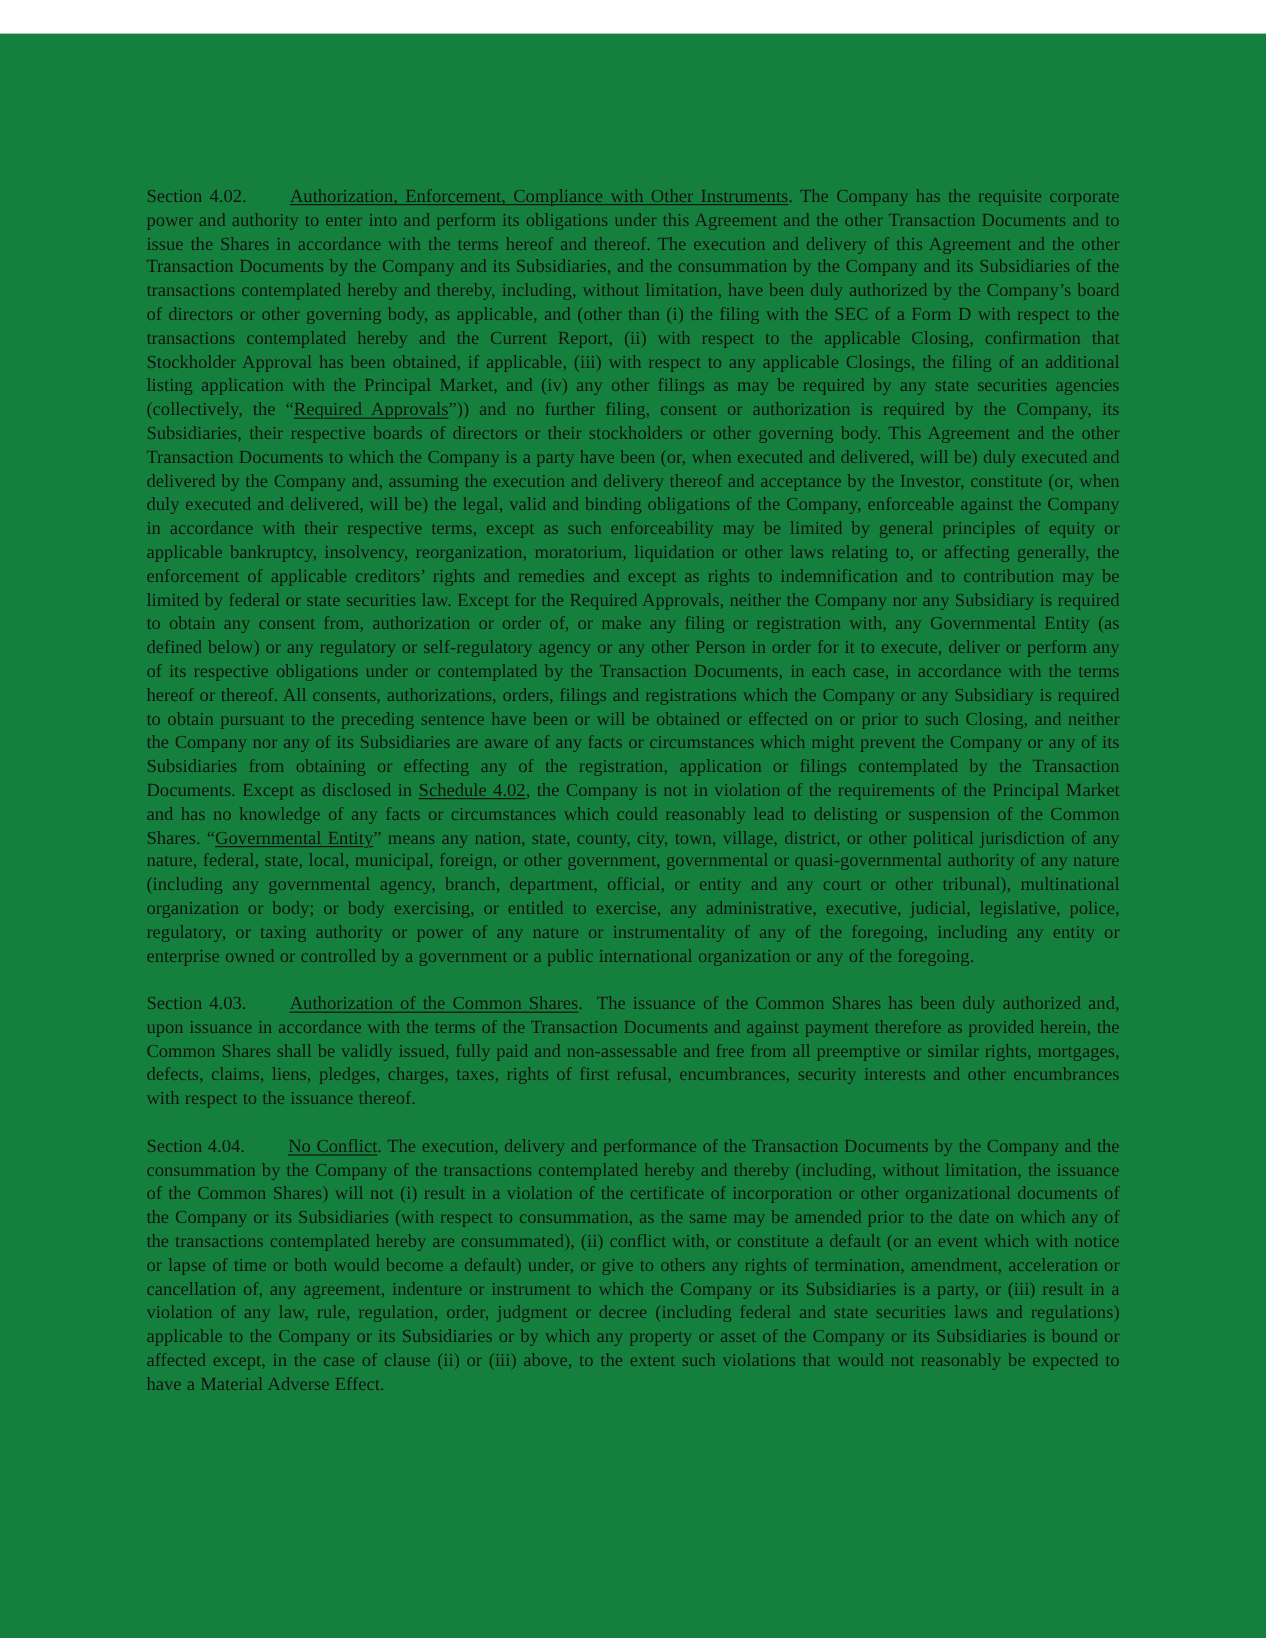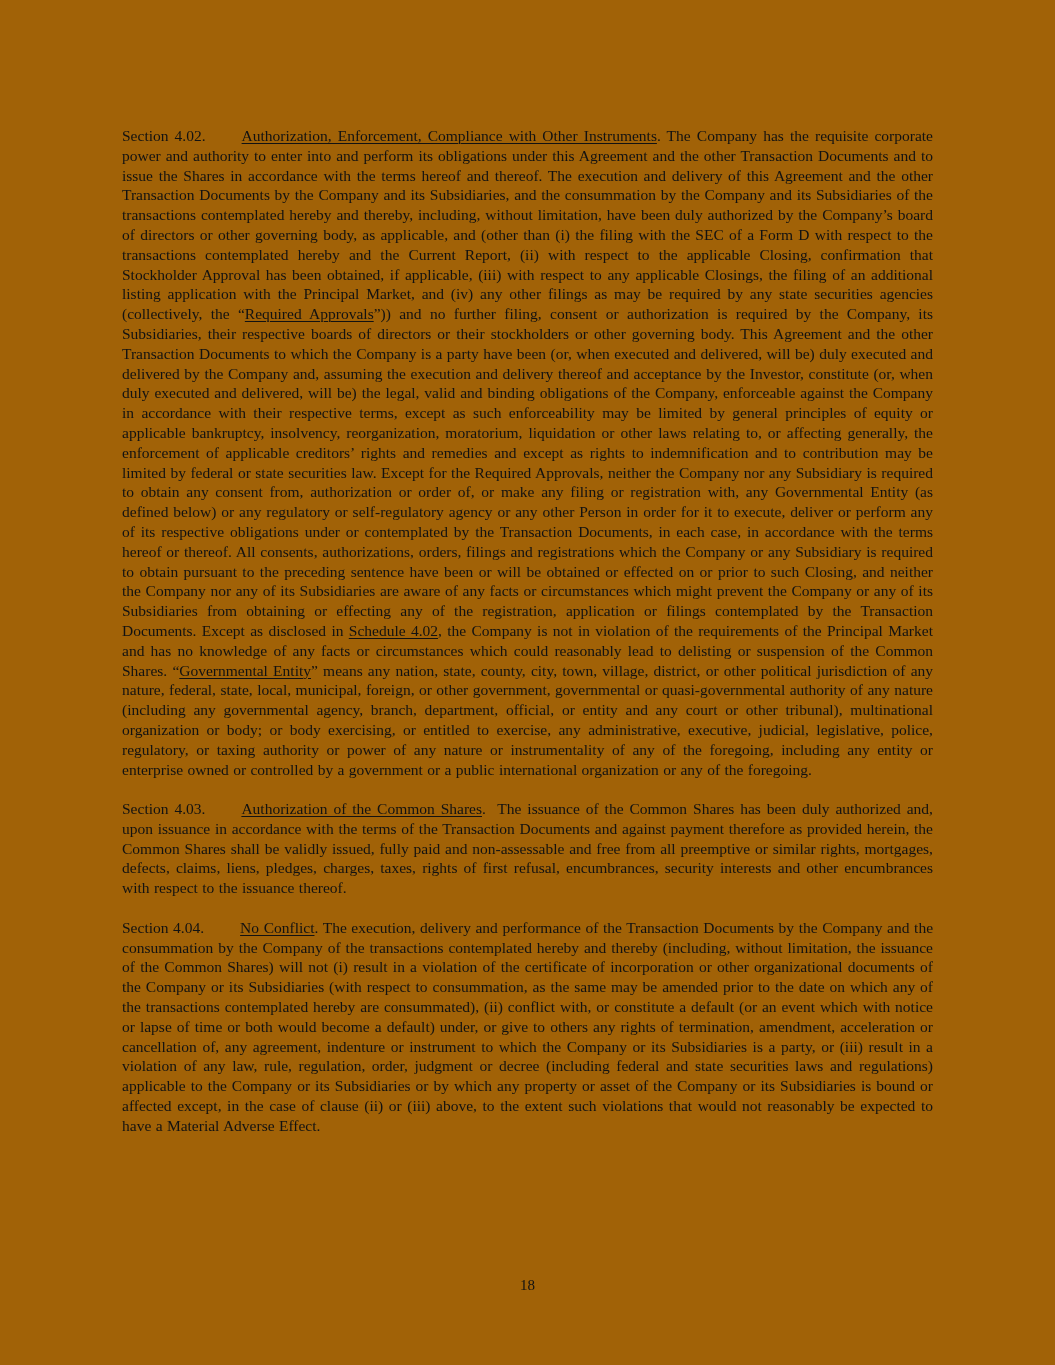--- a/index.html
+++ b/index.html
@@ -8,21 +8,22 @@
     height: 1365px;
     background: #ffffff;
     position: relative;
     font-family: "Liberation Serif", serif;
     color: #121212;
     -webkit-font-smoothing: antialiased;
   }
   .page {
     position: absolute;
     inset: 0;
-    background: #a16207;
+    background: #15803d;
+    margin-top: 28px;
   }
   .content {
     position: absolute;
     left: 122px;
     top: 126px;
     width: 811px;
   }
   .para {
     font-size: 15.5px;
     line-height: 19.8px;
@@ -51,16 +52,13 @@
 </style>
 </head>
 <body>
 
 <div class="page">
   <div class="content">
     <p class="para"><span>Section 4.02.</span><span class="tab"></span><span class="u">Authorization, Enforcement, Compliance with Other Instruments</span><span>. The Company has the requisite corporate power and authority to enter into and perform its obligations under this Agreement and the other Transaction Documents and to issue the Shares in accordance with the terms hereof and thereof. The execution and delivery of this Agreement and the other Transaction Documents by the Company and its Subsidiaries, and the consummation by the Company and its Subsidiaries of the transactions contemplated hereby and thereby, including, without limitation, have been duly authorized by the Company’s board of directors or other governing body, as applicable, and (other than (i) the filing with the SEC of a Form D with respect to the transactions contemplated hereby and the Current Report, (ii) with respect to the applicable Closing, confirmation that Stockholder Approval has been obtained, if applicable, (iii) with respect to any applicable Closings, the filing of an additional listing application with the Principal Market, and (iv) any other filings as may be required by any state securities agencies (collectively, the “</span><span class="u">Required Approvals</span><span>”)) and no further filing, consent or authorization is required by the Company, its Subsidiaries, their respective boards of directors or their stockholders or other governing body. This Agreement and the other Transaction Documents to which the Company is a party have been (or, when executed and delivered, will be) duly executed and delivered by the Company and, assuming the execution and delivery thereof and acceptance by the Investor, constitute (or, when duly executed and delivered, will be) the legal, valid and binding obligations of the Company, enforceable against the Company in accordance with their respective terms, except as such enforceability may be limited by general principles of equity or applicable bankruptcy, insolvency, reorganization, moratorium, liquidation or other laws relating to, or affecting generally, the enforcement of applicable creditors’ rights and remedies and except as rights to indemnification and to contribution may be limited by federal or state securities law. Except for the Required Approvals, neither the Company nor any Subsidiary is required to obtain any consent from, authorization or order of, or make any filing or registration with, any Governmental Entity (as defined below) or any regulatory or self-regulatory agency or any other Person in order for it to execute, deliver or perform any of its respective obligations under or contemplated by the Transaction Documents, in each case, in accordance with the terms hereof or thereof. All consents, authorizations, orders, filings and registrations which the Company or any Subsidiary is required to obtain pursuant to the preceding sentence have been or will be obtained or effected on or prior to such Closing, and neither the Company nor any of its Subsidiaries are aware of any facts or circumstances which might prevent the Company or any of its Subsidiaries from obtaining or effecting any of the registration, application or filings contemplated by the Transaction Documents. Except as disclosed in </span><span class="u">Schedule 4.02</span><span>, the Company is not in violation of the requirements of the Principal Market and has no knowledge of any facts or circumstances which could reasonably lead to delisting or suspension of the Common Shares. “</span><span class="u">Governmental Entity</span><span>” means any nation, state, county, city, town, village, district, or other political jurisdiction of any nature, federal, state, local, municipal, foreign, or other government, governmental or quasi-governmental authority of any nature (including any governmental agency, branch, department, official, or entity and any court or other tribunal), multinational organization or body; or body exercising, or entitled to exercise, any administrative, executive, judicial, legislative, police, regulatory, or taxing authority or power of any nature or instrumentality of any of the foregoing, including any entity or enterprise owned or controlled by a government or a public international organization or any of the foregoing.</span></p>
     <p class="para"><span>Section 4.03.</span><span class="tab"></span><span class="u">Authorization of the Common Shares</span><span>.&nbsp; The issuance of the Common Shares has been duly authorized and, upon issuance in accordance with the terms of the Transaction Documents and against payment therefore as provided herein, the Common Shares shall be validly issued, fully paid and non-assessable and free from all preemptive or similar rights, mortgages, defects, claims, liens, pledges, charges, taxes, rights of first refusal, encumbrances, security interests and other encumbrances with respect to the issuance thereof.</span></p>
     <p class="para"><span>Section 4.04.</span><span class="tab"></span><span class="u">No Conflict</span><span>. The execution, delivery and performance of the Transaction Documents by the Company and the consummation by the Company of the transactions contemplated hereby and thereby (including, without limitation, the issuance of the Common Shares) will not (i) result in a violation of the certificate of incorporation or other organizational documents of the Company or its Subsidiaries (with respect to consummation, as the same may be amended prior to the date on which any of the transactions contemplated hereby are consummated), (ii) conflict with, or constitute a default (or an event which with notice or lapse of time or both would become a default) under, or give to others any rights of termination, amendment, acceleration or cancellation of, any agreement, indenture or instrument to which the Company or its Subsidiaries is a party, or (iii) result in a violation of any law, rule, regulation, order, judgment or decree (including federal and state securities laws and regulations) applicable to the Company or its Subsidiaries or by which any property or asset of the Company or its Subsidiaries is bound or affected except, in the case of clause (ii) or (iii) above, to the extent such violations that would not reasonably be expected to have a Material Adverse Effect.</span></p>
   </div>
-  <div class="footer">
-    <span>18</span>
-  </div>
 </div>
 
 </body></html>

